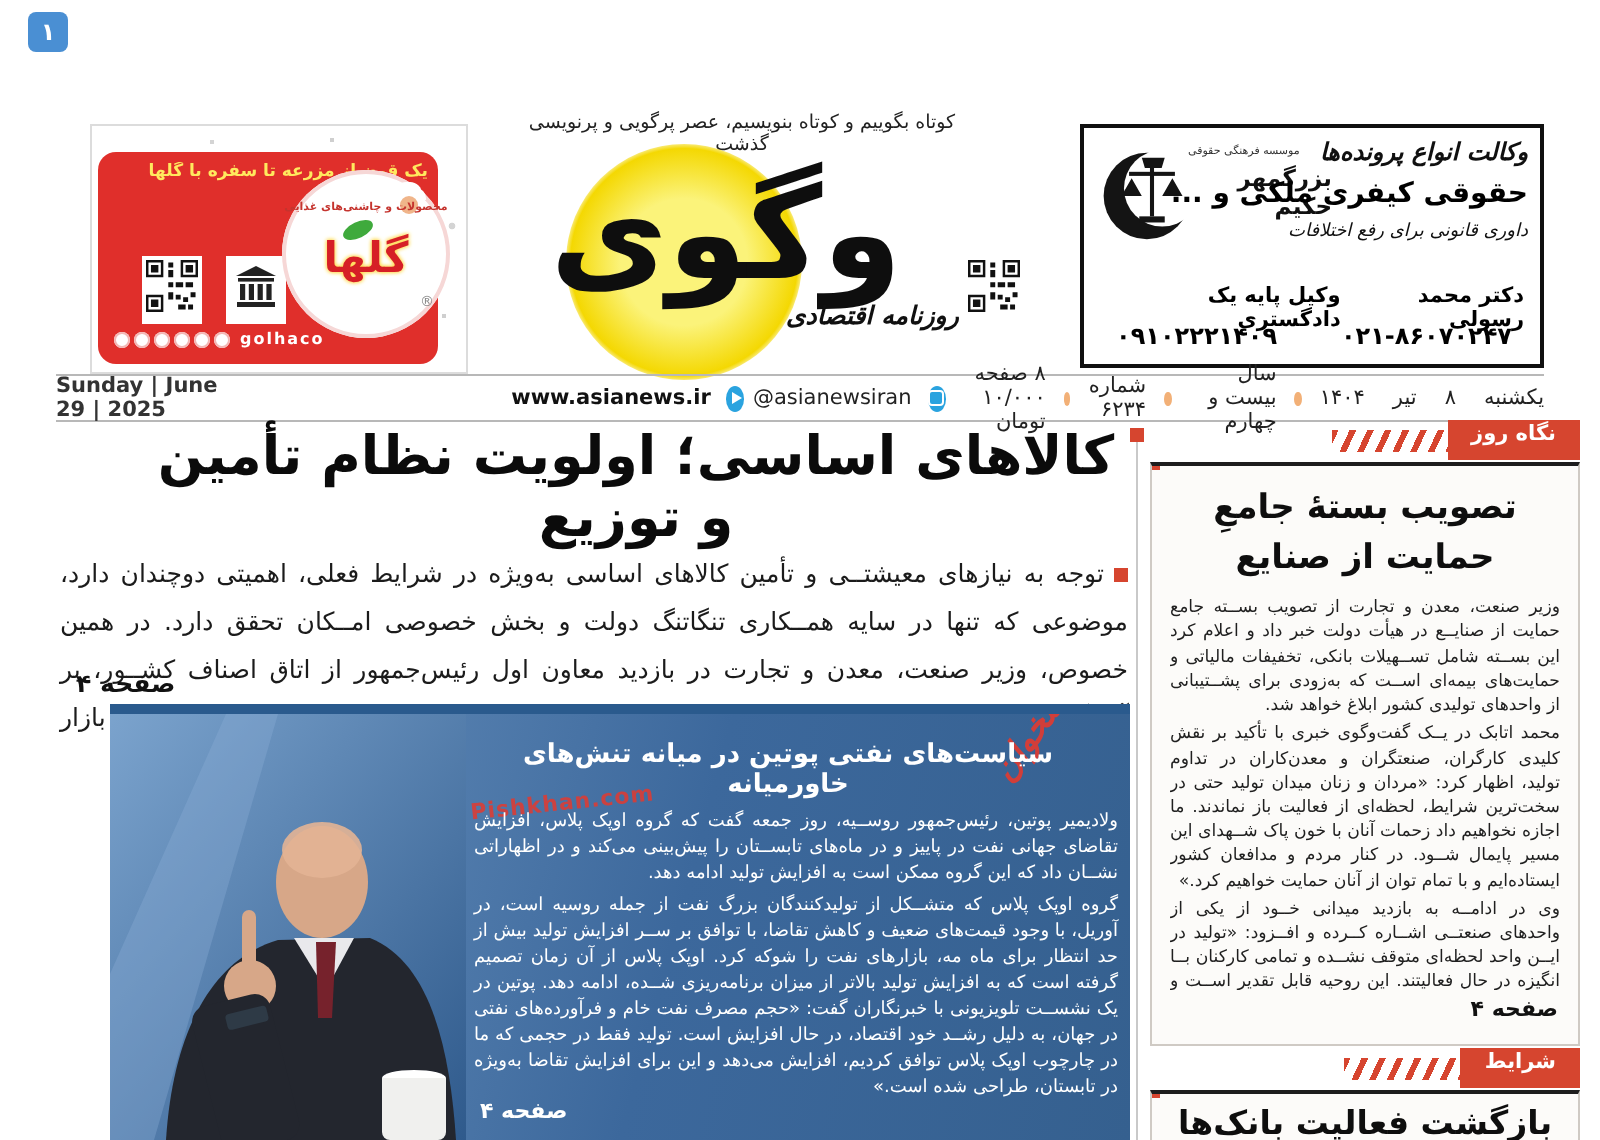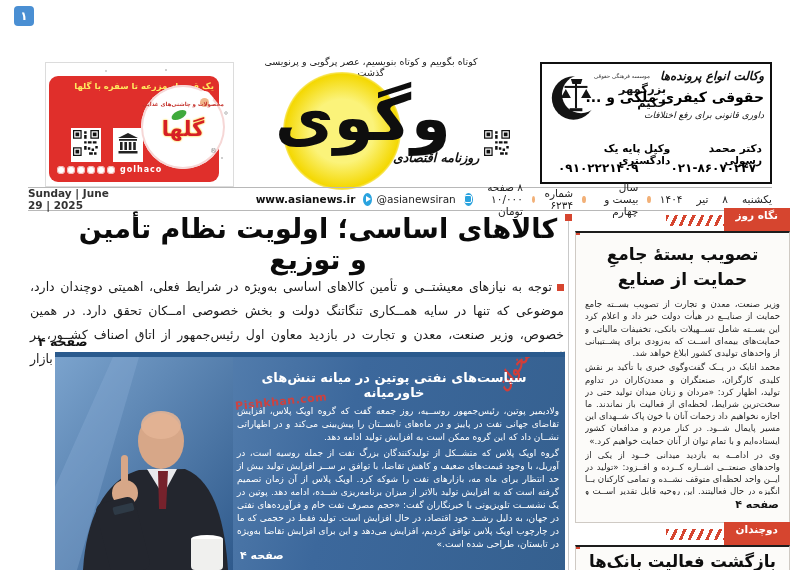--- a/index.html
+++ b/index.html
@@ -104,21 +104,21 @@
   .putin-page{position:absolute;left:185px;bottom:8px;color:#fff;font-size:11px;font-weight:800;}
   .photo{position:absolute;left:0;top:0;}
 
   
   .seclabel{display:flex;align-items:center;justify-content:flex-end;width:215px;height:16px;}
   .negah{left:575px;top:212px;}
   .khabar{left:575px;top:526px;}
   .hatch{width:58px;height:11px;margin-left:4px;
      background:repeating-linear-gradient(115deg,#d6452f 0 3px,transparent 3px 8px);}
   .seclabel .lab{background:#d6452f;color:#fff;font-size:10.5px;font-weight:bold;
-     padding:1px 12px 12px;white-space:nowrap;}
+     padding:1px 12px 7px;white-space:nowrap;}
   .sbox{left:575px;width:215px;background:#fcfbf9;border:1px solid #cfcac4;border-top:2.5px solid #1d1d1d;
      box-sizing:border-box;}
   .sbox::before{content:"";position:absolute;left:-4px;top:-6px;width:8px;height:8px;background:#d6452f;}
   .sbox1{top:231px;height:292px;overflow:hidden;}
   .sbox2{top:545px;height:34px;overflow:hidden;}
   .stitle{margin-top:9px;text-align:center;font-size:17px;font-weight:800;line-height:1.45;color:#0e0e0e;}
   .sbody{margin:7px 9px 0;height:197px;overflow:hidden;font-size:8.6px;line-height:1.42;
      text-align:justify;color:#1f1f1f;}
   .sbody p{margin:0 0 2px 0;}
   .spage{margin:3px 10px 0;font-size:11px;font-weight:800;text-align:right;color:#111;}
@@ -291,20 +291,20 @@
     <div class="sbody fa">
       <p>وزیر صنعت، معدن و تجارت از تصویب بســته جامع حمایت از صنایــع در هیأت دولت خبر داد و اعلام کرد این بســته شامل تســهیلات بانکی، تخفیفات مالیاتی و حمایت‌های بیمه‌ای اســت که به‌زودی برای پشــتیبانی از واحدهای تولیدی کشور ابلاغ خواهد شد.</p>
       <p>محمد اتابک در یــک گفت‌وگوی خبری با تأکید بر نقش کلیدی کارگران، صنعتگران و معدن‌کاران در تداوم تولید، اظهار کرد: «مردان و زنان میدان تولید حتی در سخت‌ترین شرایط، لحظه‌ای از فعالیت باز نماندند. ما اجازه نخواهیم داد زحمات آنان با خون پاک شــهدای این مسیر پایمال شــود. در کنار مردم و مدافعان کشور ایستاده‌ایم و با تمام توان از آنان حمایت خواهیم کرد.»</p>
       <p>وی در ادامــه به بازدید میدانی خــود از یکی از واحدهای صنعتــی اشــاره کــرده و افــزود: «تولید در ایــن واحد لحظه‌ای متوقف نشــده و تمامی کارکنان بــا انگیزه در حال فعالیتند. این روحیه قابل تقدیر اســت و وزارتخانه تمــام توان خود را برای حمایت از چنین واحدهایی به کار خواهد بست.»</p>
     </div>
     <div class="spage fa">صفحه ۴</div>
   </div>
 
   <div class="abs seclabel khabar">
     <span class="hatch"></span>
-    <span class="lab fa">دوچندان</span>
+    <span class="lab fa">شرایط</span>
   </div>
 
   <div class="abs sbox sbox2">
     <div class="stitle2 fa">بازگشت فعالیت بانک‌ها</div>
   </div>
 
 </div>
 
 </body></html>

